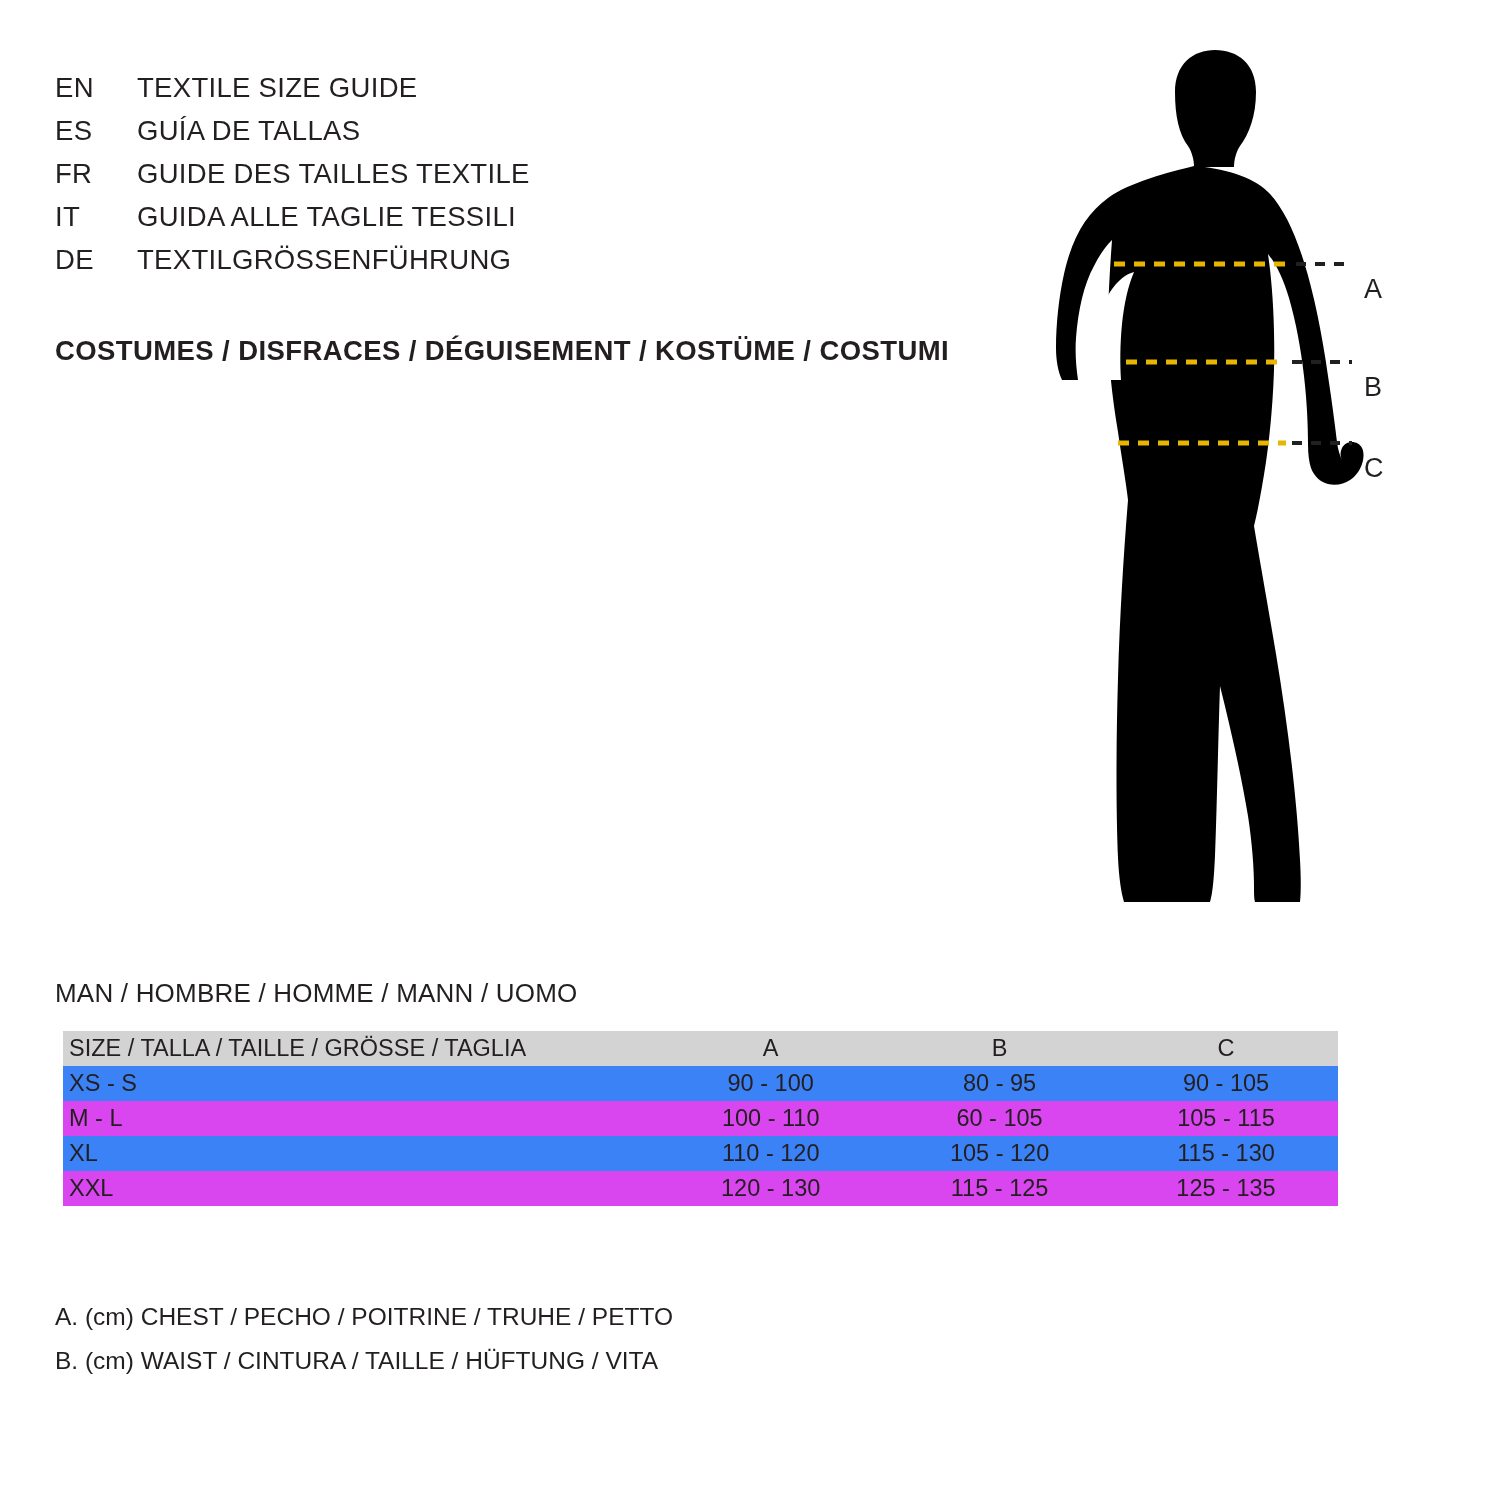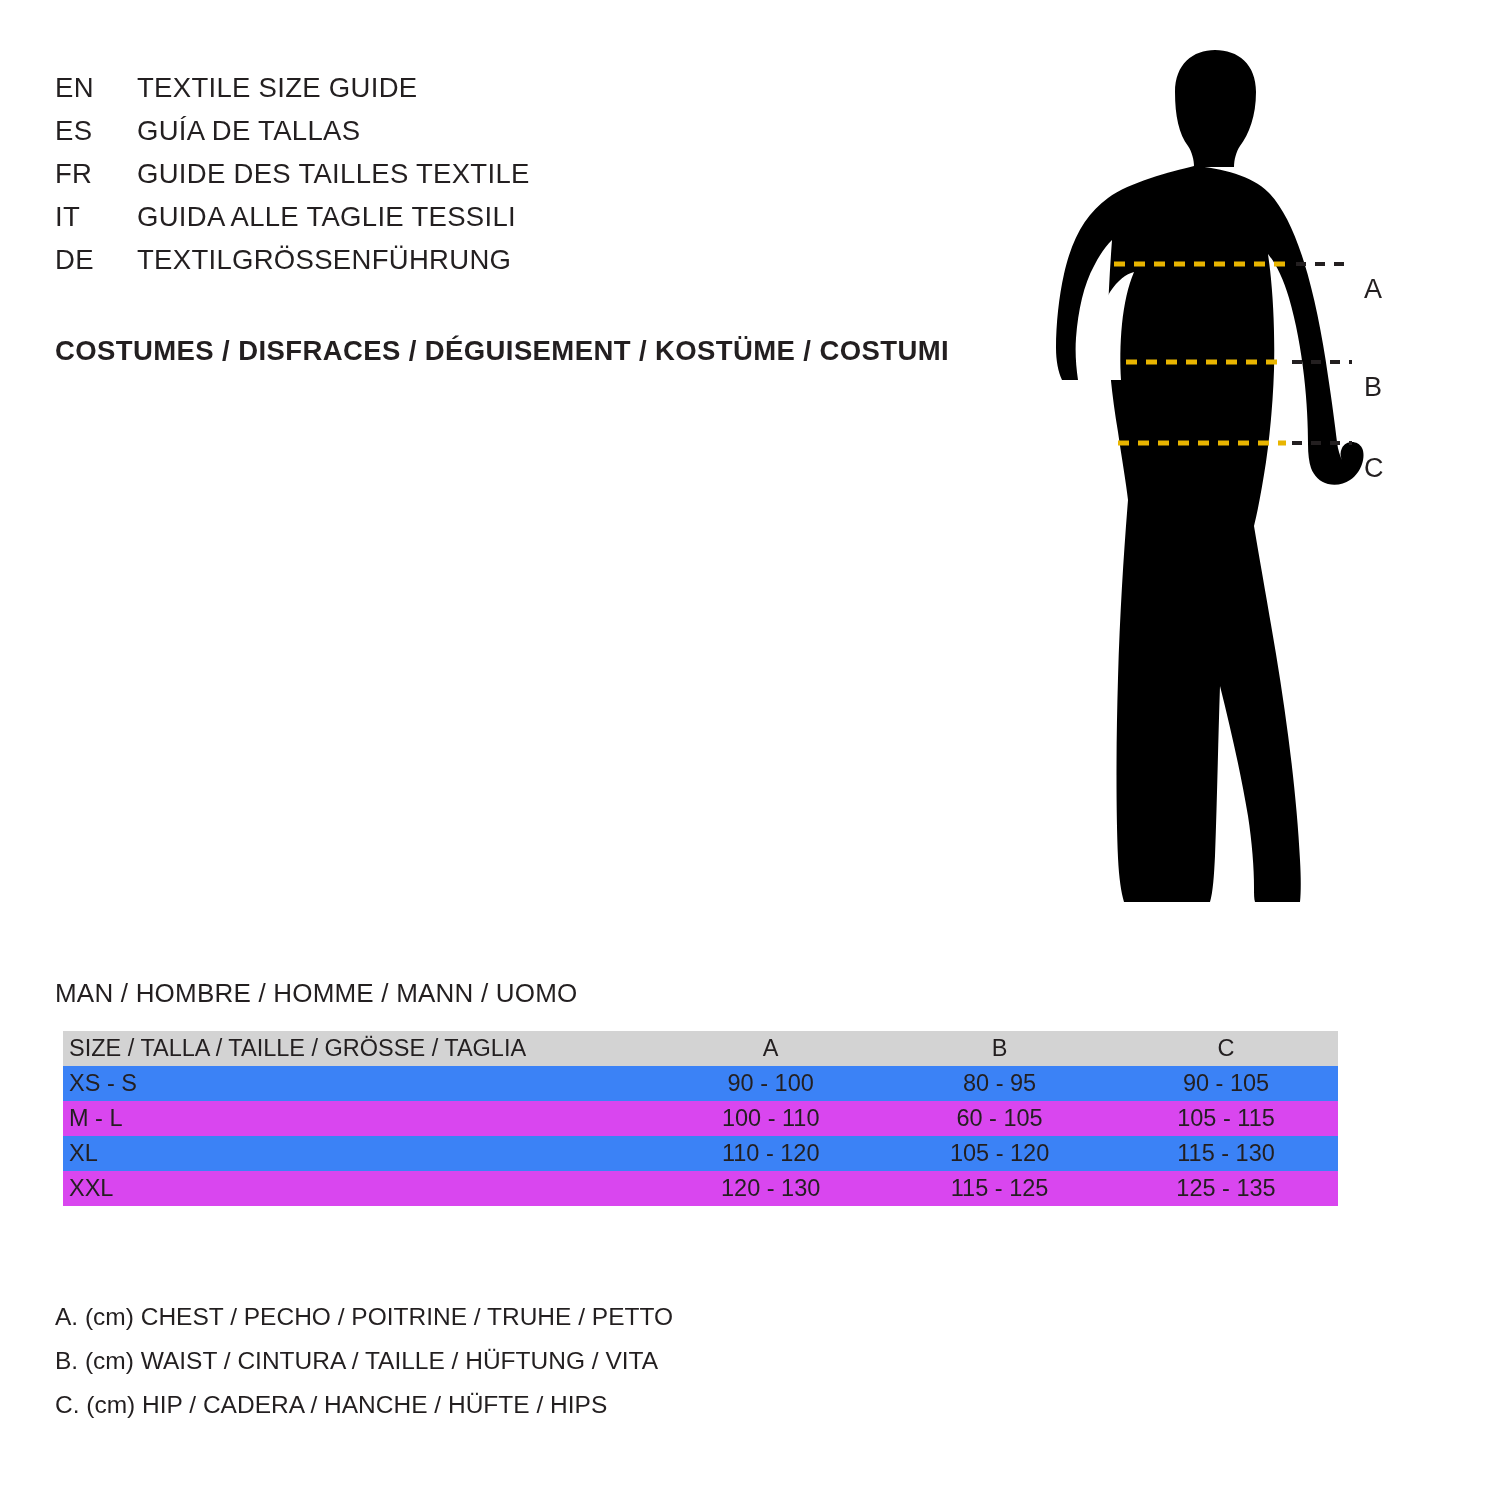--- a/index.html
+++ b/index.html
@@ -221,16 +221,15 @@
         <td class="c-a">120 - 130</td>
         <td class="c-b">115 - 125</td>
         <td class="c-c">125 - 135</td>
       </tr>
     </tbody>
   </table>
 
   <div class="notes">
     <div>A. (cm) CHEST / PECHO / POITRINE / TRUHE / PETTO</div>
     <div>B. (cm) WAIST / CINTURA / TAILLE / HÜFTUNG / VITA</div>
-    <div>C. (cm) HIP / CADERA / HANCHE / HÜFTE / HIPS</div>
   </div>
 
 </div>
 
 </body></html>

